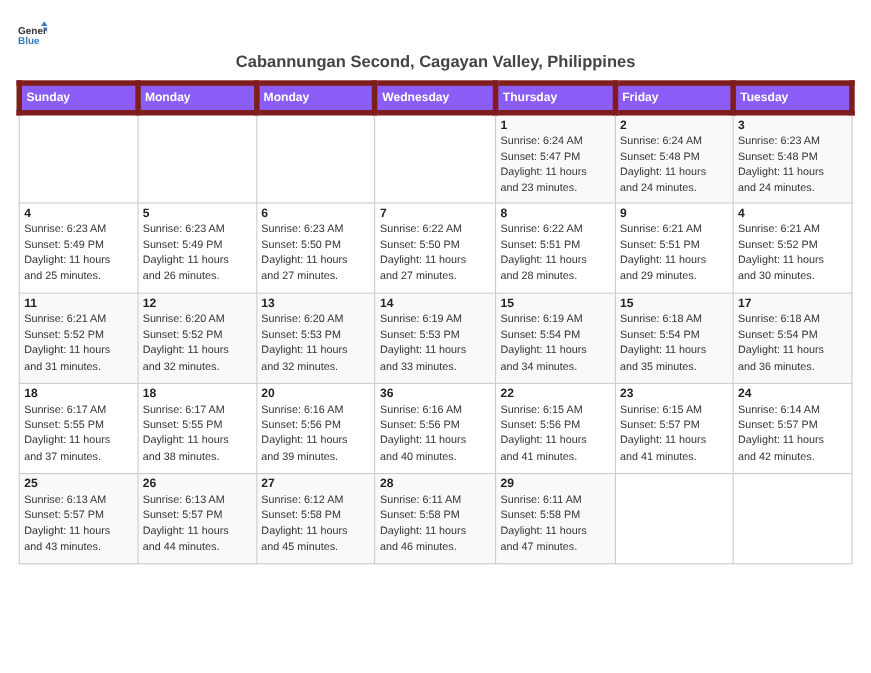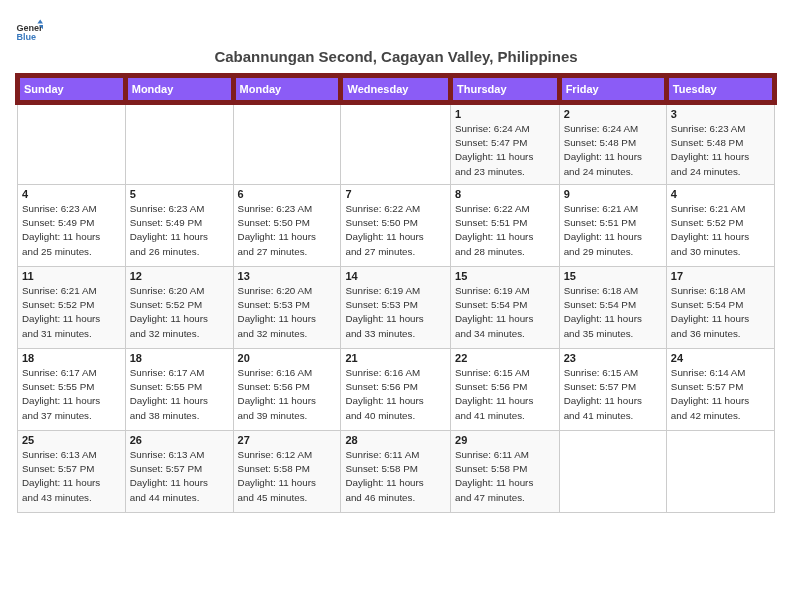--- a/index.html
+++ b/index.html
@@ -254,21 +254,21 @@
 and 38 minutes.</div>
         </td>
         <td>
           <div class="day-num">20</div>
           <div class="day-info" style="white-space: pre-line;">Sunrise: 6:16 AM
 Sunset: 5:56 PM
 Daylight: 11 hours
 and 39 minutes.</div>
         </td>
         <td>
-          <div class="day-num">21</div>
+          <div class="day-num">36</div>
           <div class="day-info" style="white-space: pre-line;">Sunrise: 6:16 AM
 Sunset: 5:56 PM
 Daylight: 11 hours
 and 40 minutes.</div>
         </td>
         <td>
           <div class="day-num">22</div>
           <div class="day-info" style="white-space: pre-line;">Sunrise: 6:15 AM
 Sunset: 5:56 PM
 Daylight: 11 hours

